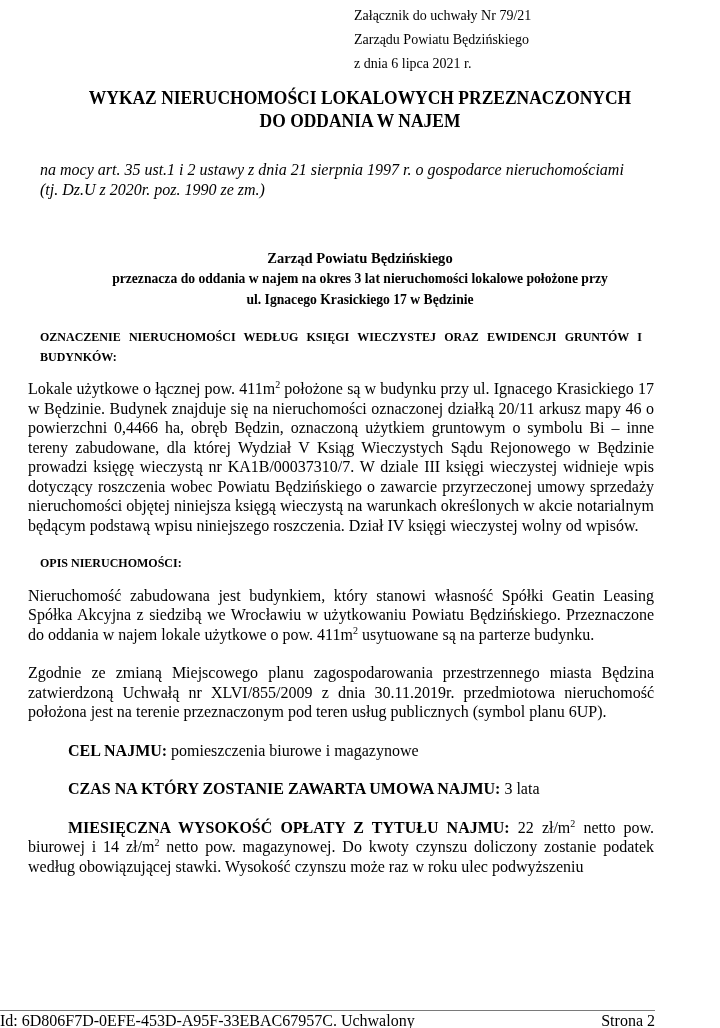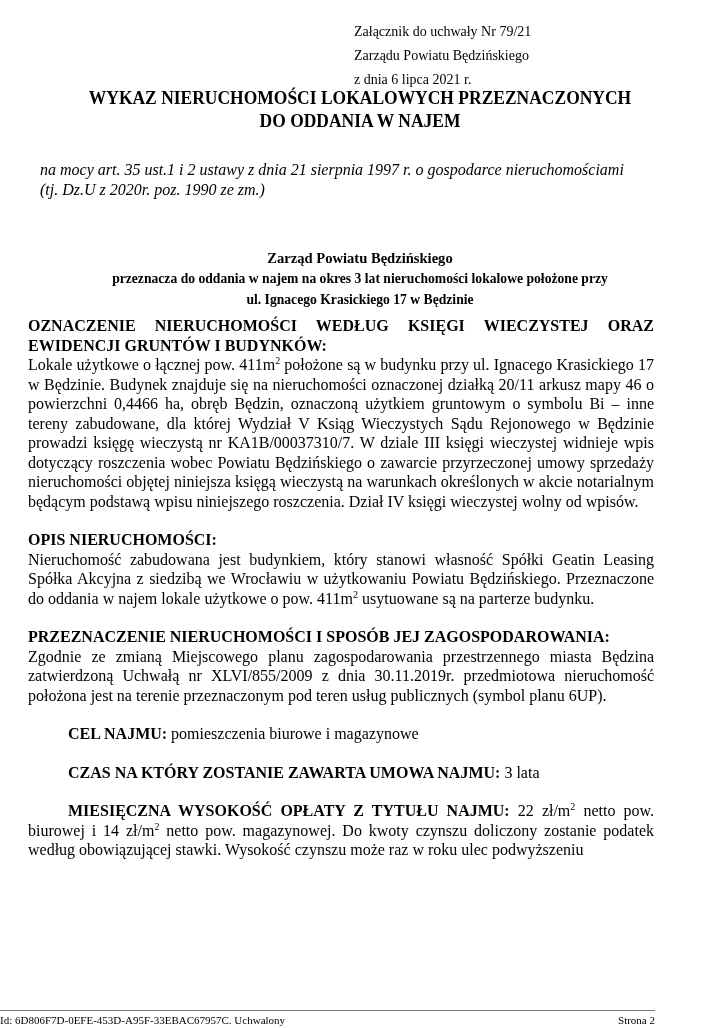--- a/index.html
+++ b/index.html
@@ -1,21 +1,21 @@
 <!DOCTYPE html>
 <html><head>
 <meta charset="utf-8">
 <style>
   html, body { margin: 0; padding: 0; background: #ffffff; }
   body {
     width: 720px; height: 1028px; position: relative; overflow: hidden;
     font-family: "Liberation Serif", serif; color: #000;
   }
   .attach {
-    position: absolute; left: 354px; top: 20px;
+    position: absolute; left: 354px; top: 4px;
     font-size: 14px; line-height: 24px;
   }
   .title {
     position: absolute; left: 0; width: 720px; top: 86px;
     text-align: center; font-weight: bold; font-size: 19px; line-height: 23px;
     transform: scaleX(0.92); transform-origin: center top;
   }
   .legal {
     position: absolute; left: 40px; top: 160px; width: 660px;
     font-style: italic; font-size: 16px; line-height: 20px;
@@ -24,35 +24,35 @@
     position: absolute; left: 0; width: 720px; top: 247px;
     text-align: center; font-weight: bold; font-size: 14.5px; line-height: 21px;
     transform: scaleX(0.94); transform-origin: center top;
   }
   .board .l1 { font-size: 15.5px; }
   .content {
     position: absolute; left: 28px; top: 316px; width: 626px;
     font-size: 16px; line-height: 19.5px; text-align: justify;
   }
   .content h2 {
-    margin: 0; font-size: 16px; font-weight: bold; line-height: 19.5px;
+    margin: 12px; font-size: 12px; font-weight: bold; line-height: 19.5px;
   }
   .content h2.wide { text-align: justify; text-align-last: left; }
   .content p { margin: 0; }
   .section { margin-bottom: 19px; }
   .inline-label { font-weight: bold; margin-left: 40px; }
   .indent-line { padding-left: 200px; }
   sup { font-size: 10px; line-height: 0; vertical-align: 6px; }
   .footer-line {
     position: absolute; left: 0; top: 1010px; width: 655px; height: 1px;
     background: #7a7a7a;
   }
   .footer {
     position: absolute; left: 0; top: 1014px; width: 655px;
-    font-size: 11px; line-height: 13px; display: flex; justify-content: space-between;
+    font-size: 16px; line-height: 13px; display: flex; justify-content: space-between;
   }
 </style>
 </head>
 <body>
 
 <div class="attach">
   <div>Załącznik do uchwały Nr 79/21</div>
   <div>Zarządu Powiatu Będzińskiego</div>
   <div>z dnia 6 lipca 2021 r.</div>
 </div>
@@ -79,21 +79,20 @@
     <h2 class="wide">OZNACZENIE NIERUCHOMOŚCI WEDŁUG KSIĘGI WIECZYSTEJ ORAZ EWIDENCJI GRUNTÓW I BUDYNKÓW:</h2>
     <p><span>Lokale użytkowe o łącznej pow. 411m</span><sup>2</sup><span> położone są w budynku przy ul. Ignacego Krasickiego 17 w Będzinie. Budynek znajduje się na nieruchomości oznaczonej działką 20/11 arkusz mapy 46 o powierzchni 0,4466 ha, obręb Będzin, oznaczoną użytkiem gruntowym o symbolu Bi – inne tereny zabudowane, dla której Wydział V Ksiąg Wieczystych Sądu Rejonowego w Będzinie prowadzi księgę wieczystą nr KA1B/00037310/7. W dziale III księgi wieczystej widnieje wpis  dotyczący roszczenia wobec Powiatu Będzińskiego o zawarcie przyrzeczonej umowy sprzedaży nieruchomości objętej niniejsza księgą wieczystą na warunkach określonych w akcie notarialnym będącym podstawą wpisu niniejszego roszczenia. Dział IV księgi wieczystej wolny od wpisów.</span></p>
   </div>
 
   <div class="section">
     <h2>OPIS NIERUCHOMOŚCI:</h2>
     <p><span>Nieruchomość zabudowana jest budynkiem, który stanowi własność Spółki Geatin Leasing Spółka Akcyjna z siedzibą we Wrocławiu w użytkowaniu Powiatu Będzińskiego. Przeznaczone do oddania w najem lokale użytkowe o pow. 411m</span><sup>2</sup><span> usytuowane są na parterze budynku.</span></p>
   </div>
 
   <div class="section">
-    <h2>PRZEZNACZENIE NIERUCHOMOŚCI I SPOSÓB JEJ ZAGOSPODAROWANIA:</h2>
     <p>Zgodnie ze zmianą Miejscowego planu zagospodarowania przestrzennego miasta Będzina zatwierdzoną   Uchwałą nr XLVI/855/2009 z dnia 30.11.2019r. przedmiotowa nieruchomość położona jest na terenie przeznaczonym pod teren usług publicznych (symbol planu 6UP).</p>
   </div>
 
   <div class="section">
     <p><span class="inline-label">CEL NAJMU:</span><span> pomieszczenia biurowe i magazynowe</span></p>
   </div>
 
 
   <div class="section">
     <p><span class="inline-label">CZAS NA KTÓRY ZOSTANIE ZAWARTA UMOWA NAJMU:</span><span> 3 lata</span></p>

